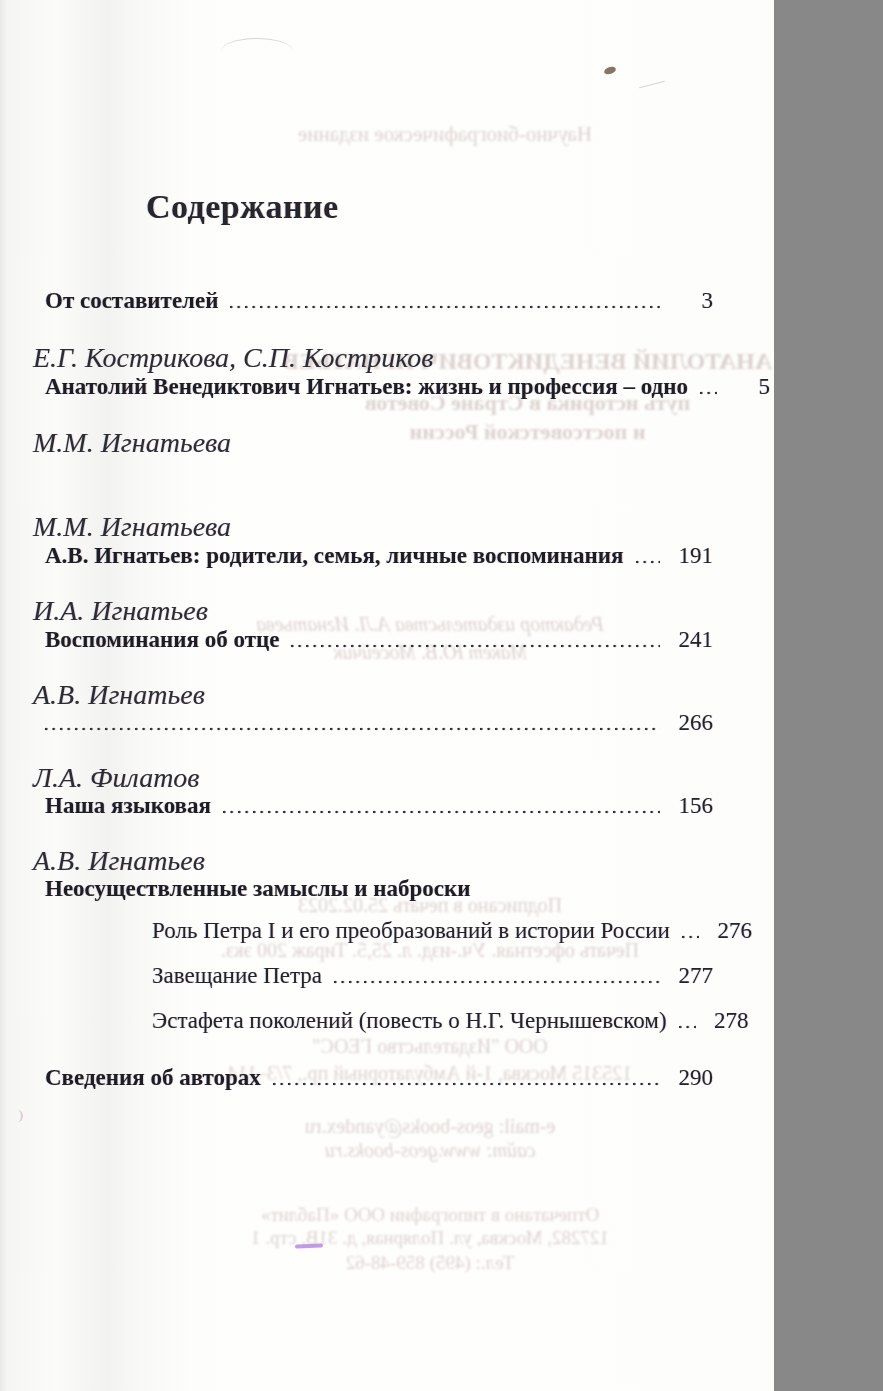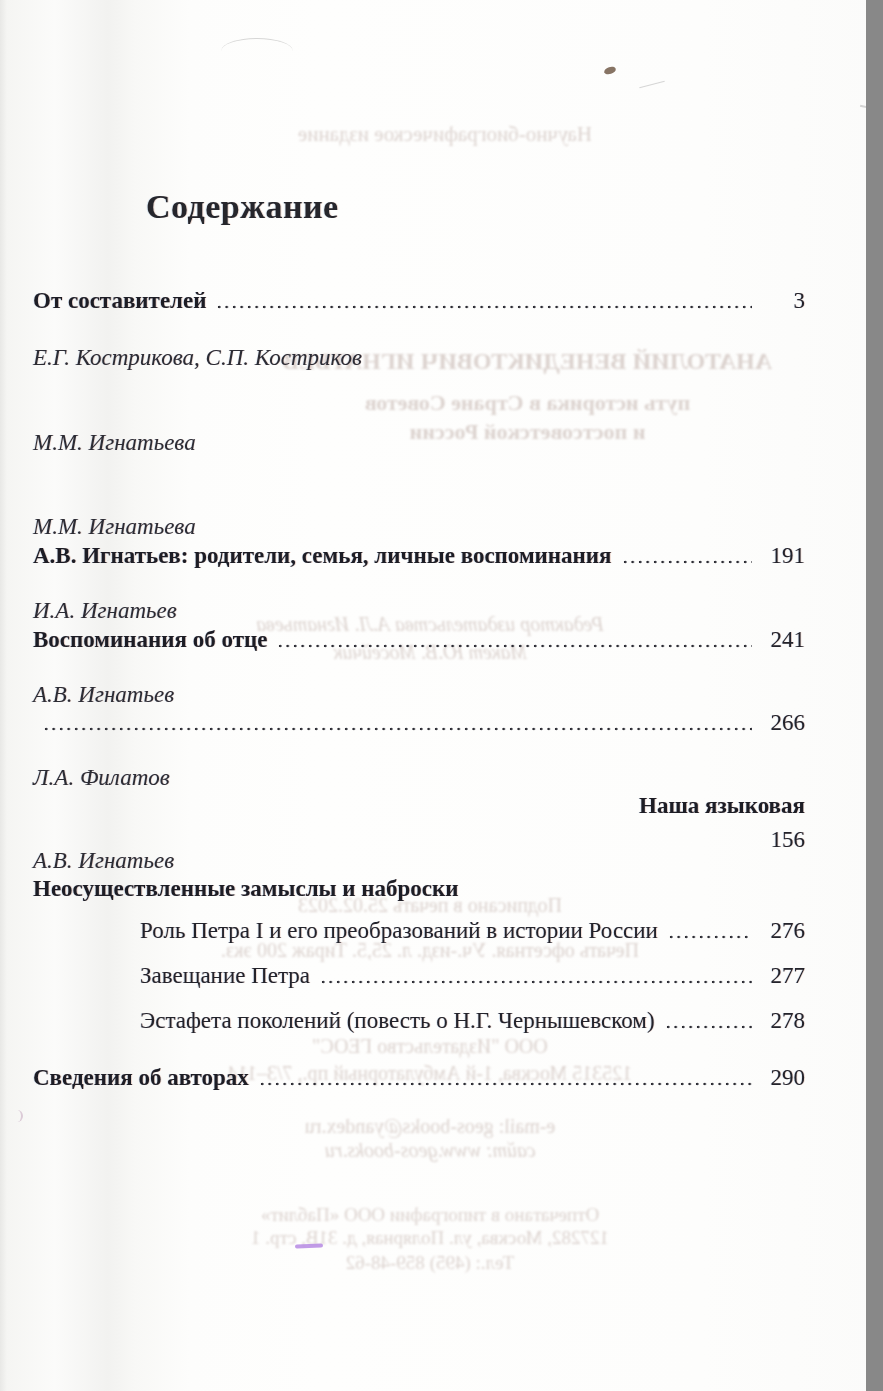--- a/index.html
+++ b/index.html
@@ -1,48 +1,48 @@
 <!DOCTYPE html>
 <html><head>
 <meta charset="utf-8">
 <style>
   html,body{margin:0;padding:0;background:#888;}
   .page{
     position:relative;
-    width:866px;height:1391px;
+    width:774px;height:1391px;
     overflow:hidden;
     font-family:"Liberation Serif","DejaVu Serif",serif;
     color:#23232b;
     background:
       linear-gradient(90deg,#e8e8e6 0px,#f5f5f3 7px,#fbfbfa 55px,#f2f2f0 108px,#f8f8f6 135px,#fdfdfc 190px,#fefefd 320px,#fdfdfc 700px,#fbfbfa 883px);
   }
   
   .heading{
     position:absolute;left:146px;top:188px;margin:0;
     font-size:34px;font-weight:bold;letter-spacing:0.5px;color:#26262c;
     text-shadow:1px 0 0 rgba(160,60,20,0.18),-1px 0 0 rgba(30,110,190,0.14);
   }
   .trow{
     position:absolute;left:33px;right:61px;
     display:flex;align-items:flex-end;
     font-size:23px;line-height:28px;white-space:nowrap;
     text-shadow:0.8px 0.3px 0 rgba(170,60,25,0.20),-0.8px -0.3px 0 rgba(25,100,190,0.16);
   }
-  .trow .t{font-weight:bold;color:#1d1d25;}
+  .trow .t{font-weight:bold;color:#1d1d25;margin-left:12px;}
   .trow.plain .t{font-weight:normal;color:#23232b;}
   .trow.sub{left:140px;}
   .dots{
     flex:1;min-width:18px;height:4px;margin:0 9px 6px 11px;
     background-image:radial-gradient(circle at 2px 2px,#2c2c34 1.25px,rgba(0,0,0,0) 1.6px);
     background-size:7.5px 4px;background-repeat:repeat-x;
   }
   .pg{min-width:44px;text-align:right;font-weight:normal;color:#23232b;}
   .author{
     position:absolute;left:33px;
-    font-style:italic;font-size:23px;line-height:28px;color:#2c2c34;
+    font-style:italic;font-size:28px;line-height:28px;color:#2c2c34;
     text-shadow:0.7px 0.3px 0 rgba(170,60,25,0.18),-0.7px -0.3px 0 rgba(25,100,190,0.14);
   }
   
   .bleed{
     position:absolute;transform:scaleX(-1);
     text-align:center;color:#ad978f;opacity:.42;filter:blur(1.1px);
     font-size:20px;line-height:26px;white-space:nowrap;
   }
   .bleed.caps{font-weight:bold;}
   
@@ -76,20 +76,25 @@
 
   <h1 class="heading">Содержание</h1>
 
   <div class="trow" style="top:287px;">
     <span class="t">От составителей</span>
     <span class="dots"></span>
     <span class="pg">3</span>
   </div>
 
   <div class="author" style="top:344px;">Е.Г. Кострикова, С.П. Костриков</div>
+  <div class="trow" style="top:373px;">
+    <span class="t">Анатолий Венедиктович Игнатьев: жизнь и профессия – одно</span>
+    <span class="dots"></span>
+    <span class="pg">5</span>
+  </div>
 
   <div class="author" style="top:429px;">М.М. Игнатьева</div>
 
   <div class="author" style="top:513px;">М.М. Игнатьева</div>
   <div class="trow" style="top:542px;">
     <span class="t">А.В. Игнатьев: родители, семья, личные воспоминания</span>
     <span class="dots"></span>
     <span class="pg">191</span>
   </div>
 
@@ -100,21 +105,21 @@
     <span class="pg">241</span>
   </div>
 
   <div class="author" style="top:681px;">А.В. Игнатьев</div>
   <div class="trow" style="top:709px;">
     <span class="dots"></span>
     <span class="pg">266</span>
   </div>
 
   <div class="author" style="top:764px;">Л.А. Филатов</div>
-  <div class="trow" style="top:792px;flex-direction:column;">
+  <div class="trow" style="top:792px;">
     <span class="t">Наша языковая</span>
     <span class="dots"></span>
     <span class="pg">156</span>
   </div>
 
   <div class="author" style="top:847px;">А.В. Игнатьев</div>
   <div class="trow" style="top:875px;">
     <span class="t">Неосуществленные замыслы и наброски</span>
   </div>
 

